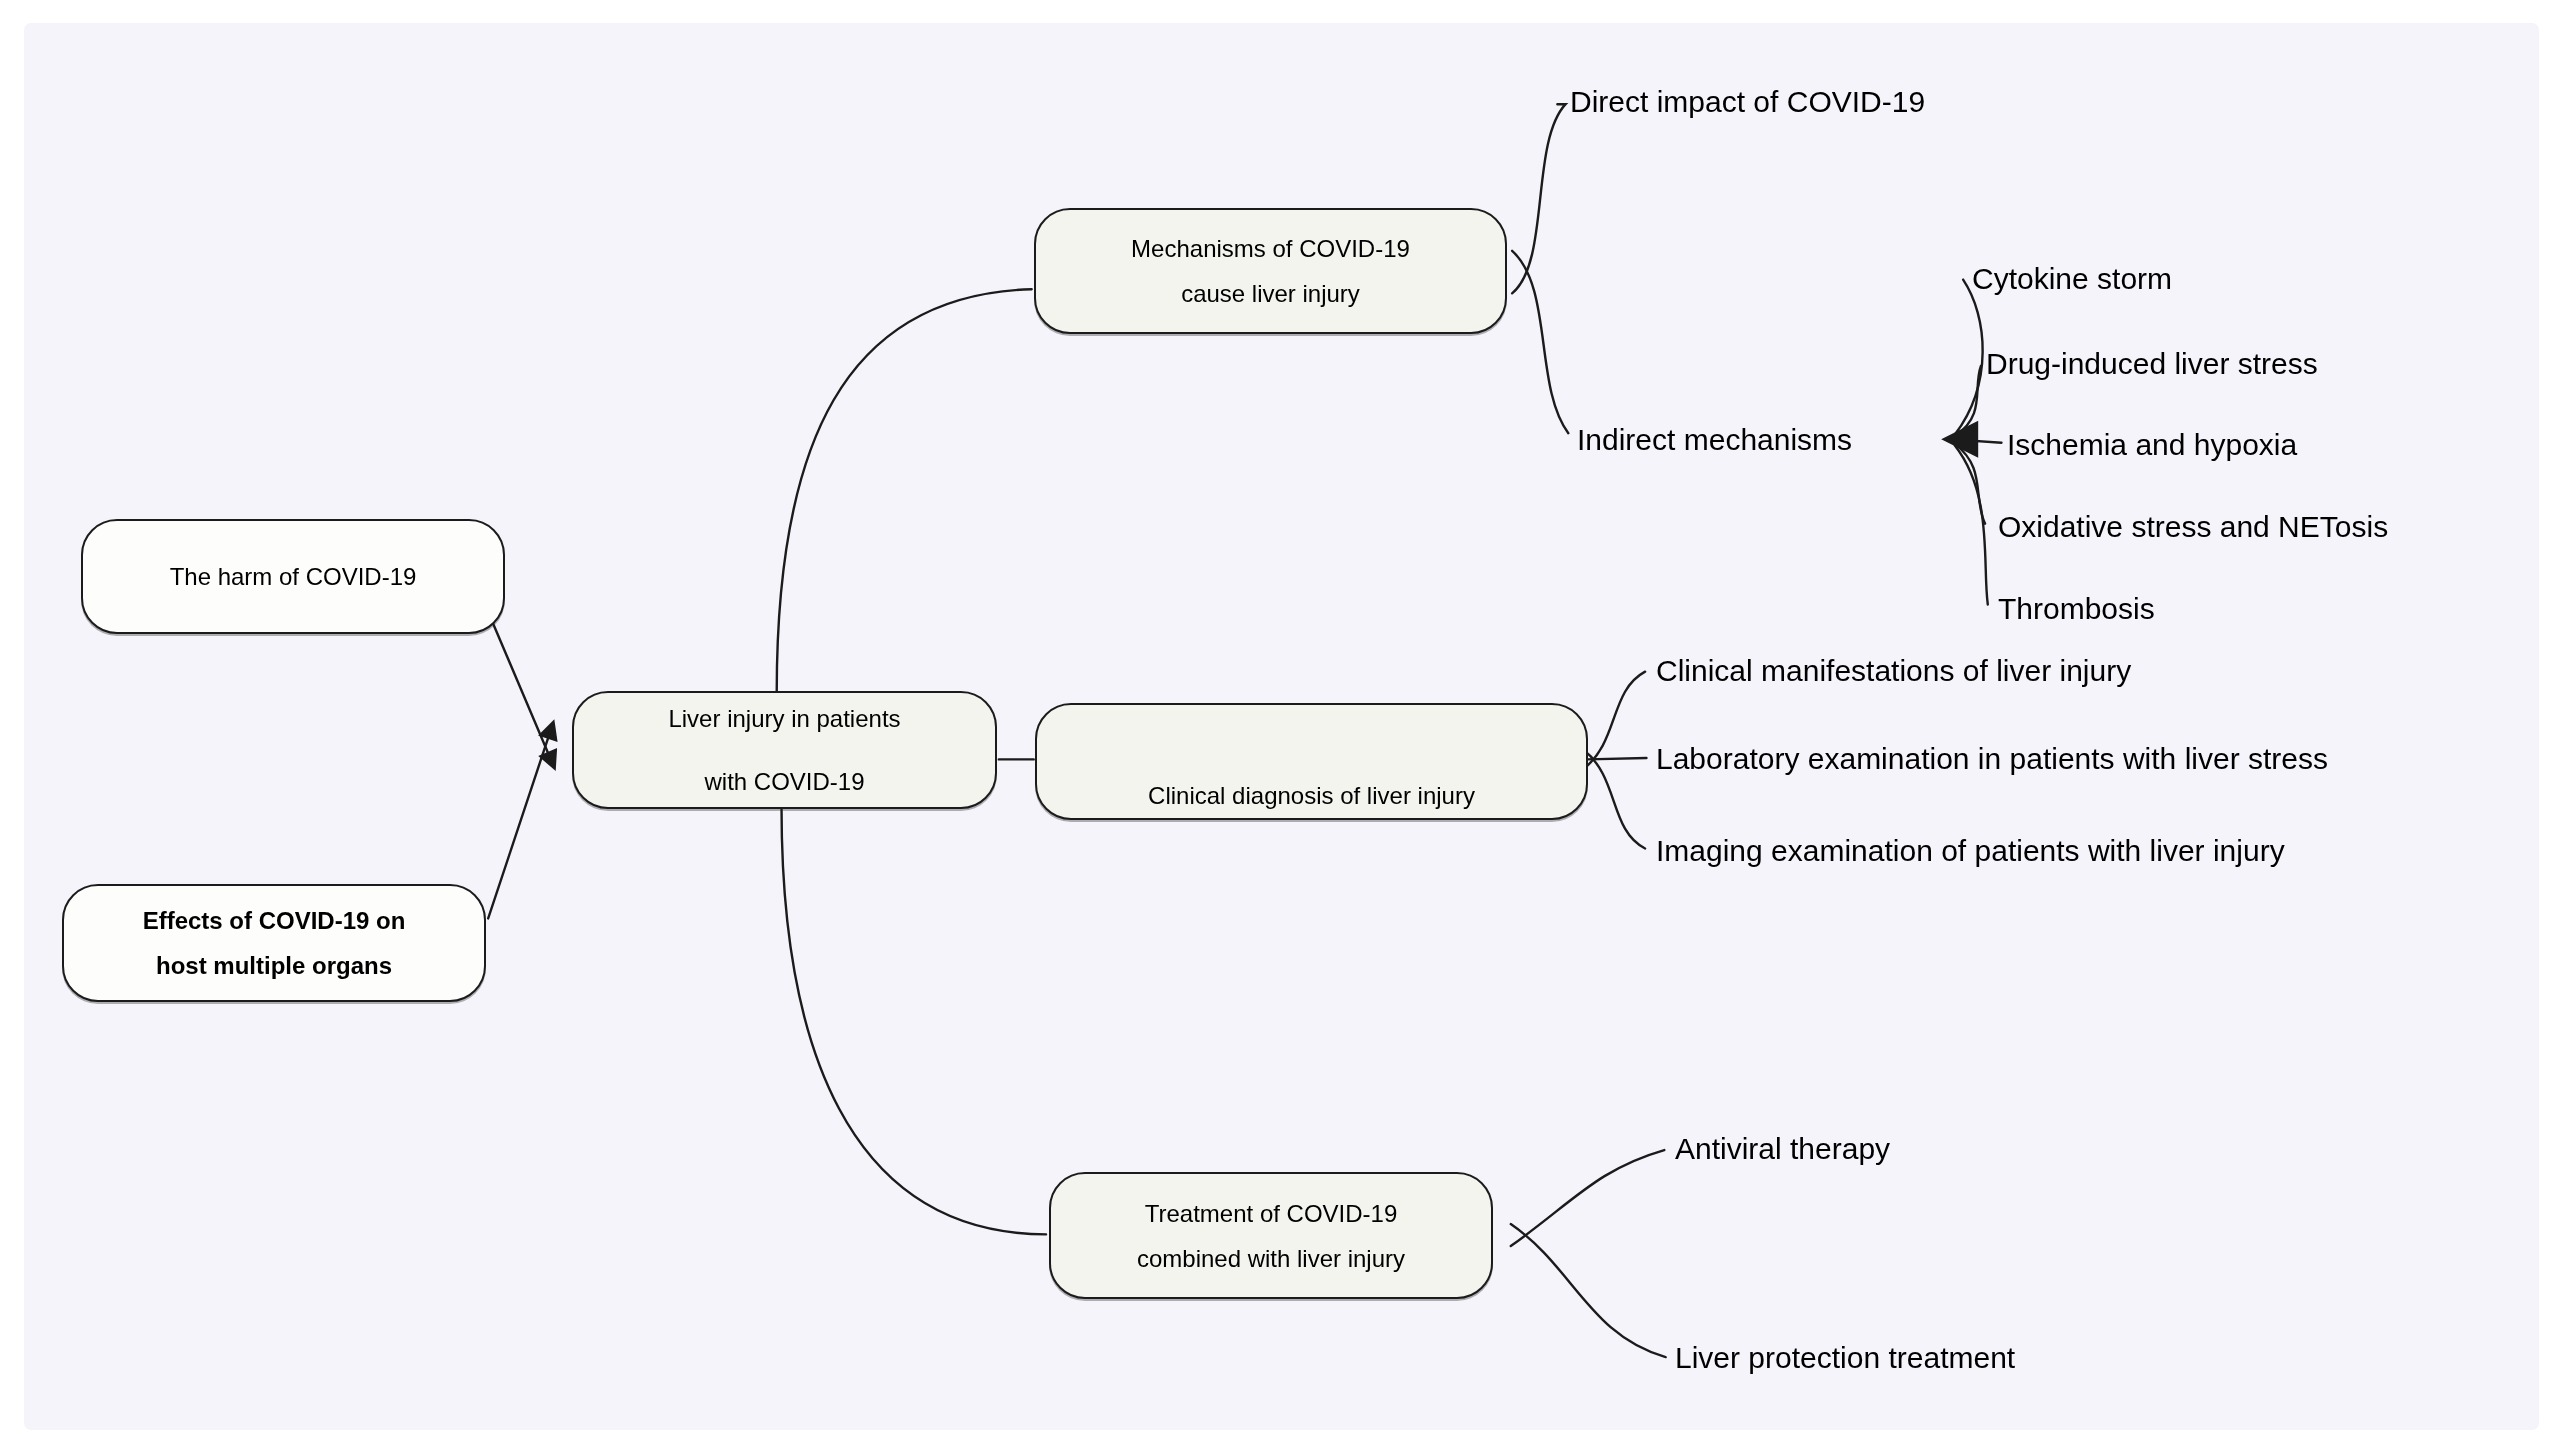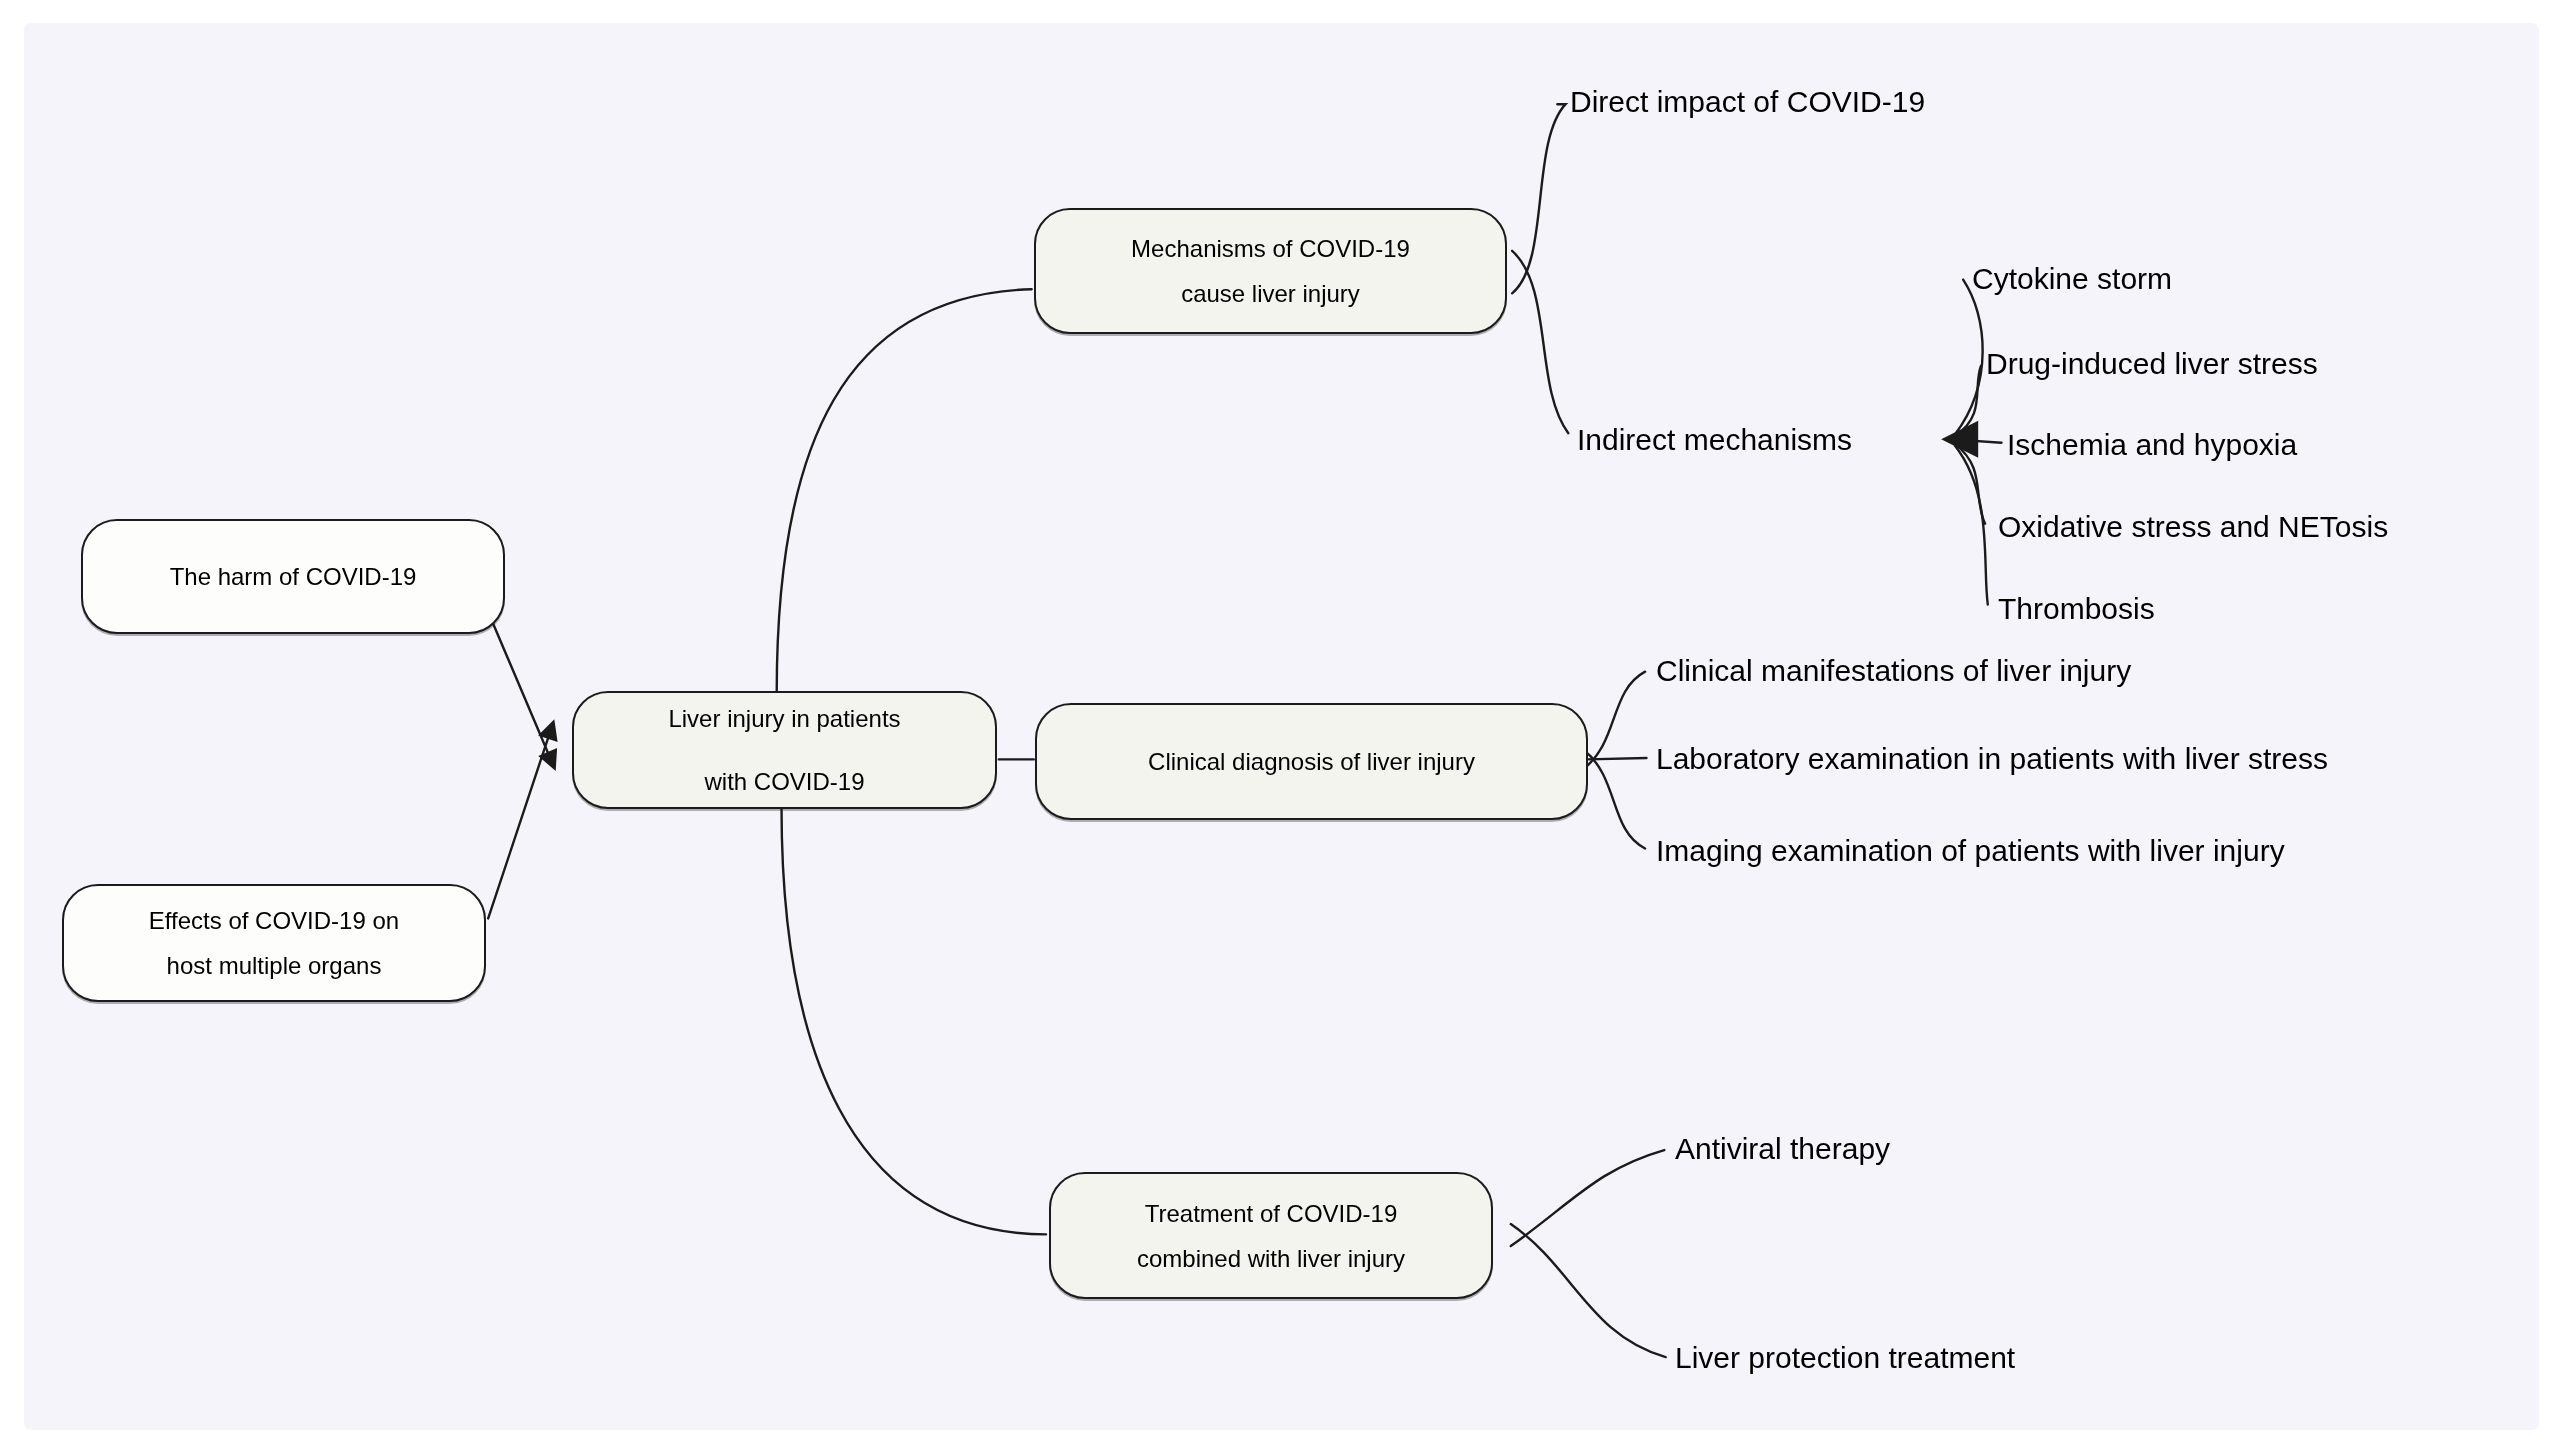--- a/index.html
+++ b/index.html
@@ -42,36 +42,36 @@
     <path d="M 2204 1818 C 2292 1756, 2330 1706, 2428 1678"></path>
     <path d="M 2204 1786 C 2295 1848, 2318 1948, 2430 1980"></path>
   </g>
   <polygon points="2832,641 2886,614 2886,668" fill="#1b1b1b"></polygon>
 </svg>
 
 <div class="node lite" style="left:62px;top:519px;width:424px;height:115px;margin-left:19px;">
   <span>The harm of COVID-19</span>
 </div>
 
-<div class="node lite" style="left:62px;top:884px;width:424px;height:118px;">
+<div class="node lite" style="left:62px;top:884px;width:424px;height:118px;font-weight:bold;">
   <span>Effects of COVID-19 on</span>
   <span>host multiple organs</span>
 </div>
 
 <div class="node" style="left:572px;top:691px;width:425px;height:118px;gap:18px;">
   <span>Liver injury in patients</span>
   <span>with COVID-19</span>
 </div>
 
 <div class="node" style="left:1034px;top:208px;width:473px;height:126px;">
   <span>Mechanisms of COVID-19</span>
   <span>cause liver injury</span>
 </div>
 
-<div class="node" style="left:1035px;top:703px;width:553px;height:117px;">
+<div class="node" style="left:1035px;top:703px;width:553px;height:117px;justify-content:flex-end;">
   <span>Clinical diagnosis of liver injury</span>
 </div>
 
 <div class="node" style="left:1049px;top:1172px;width:444px;height:127px;">
   <span>Treatment of COVID-19</span>
   <span>combined with liver injury</span>
 </div>
 
 <div class="leaf" style="left:1570px;top:101px;">Direct impact of COVID-19</div>
 <div class="leaf" style="left:1577px;top:439px;">Indirect mechanisms</div>

